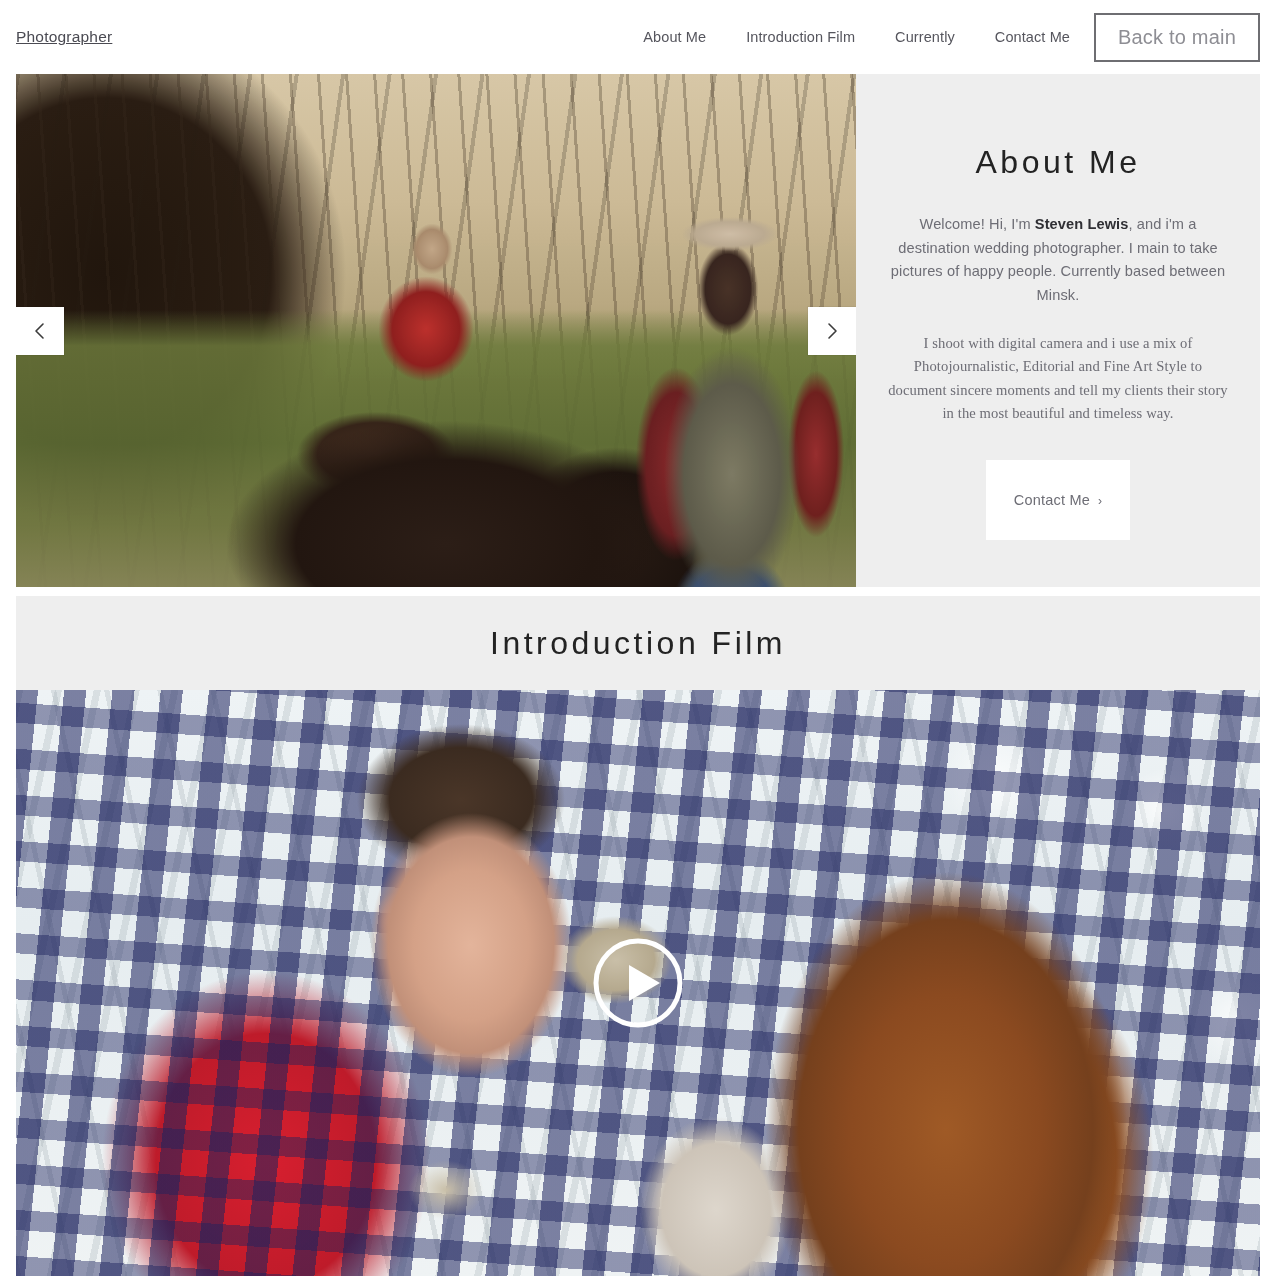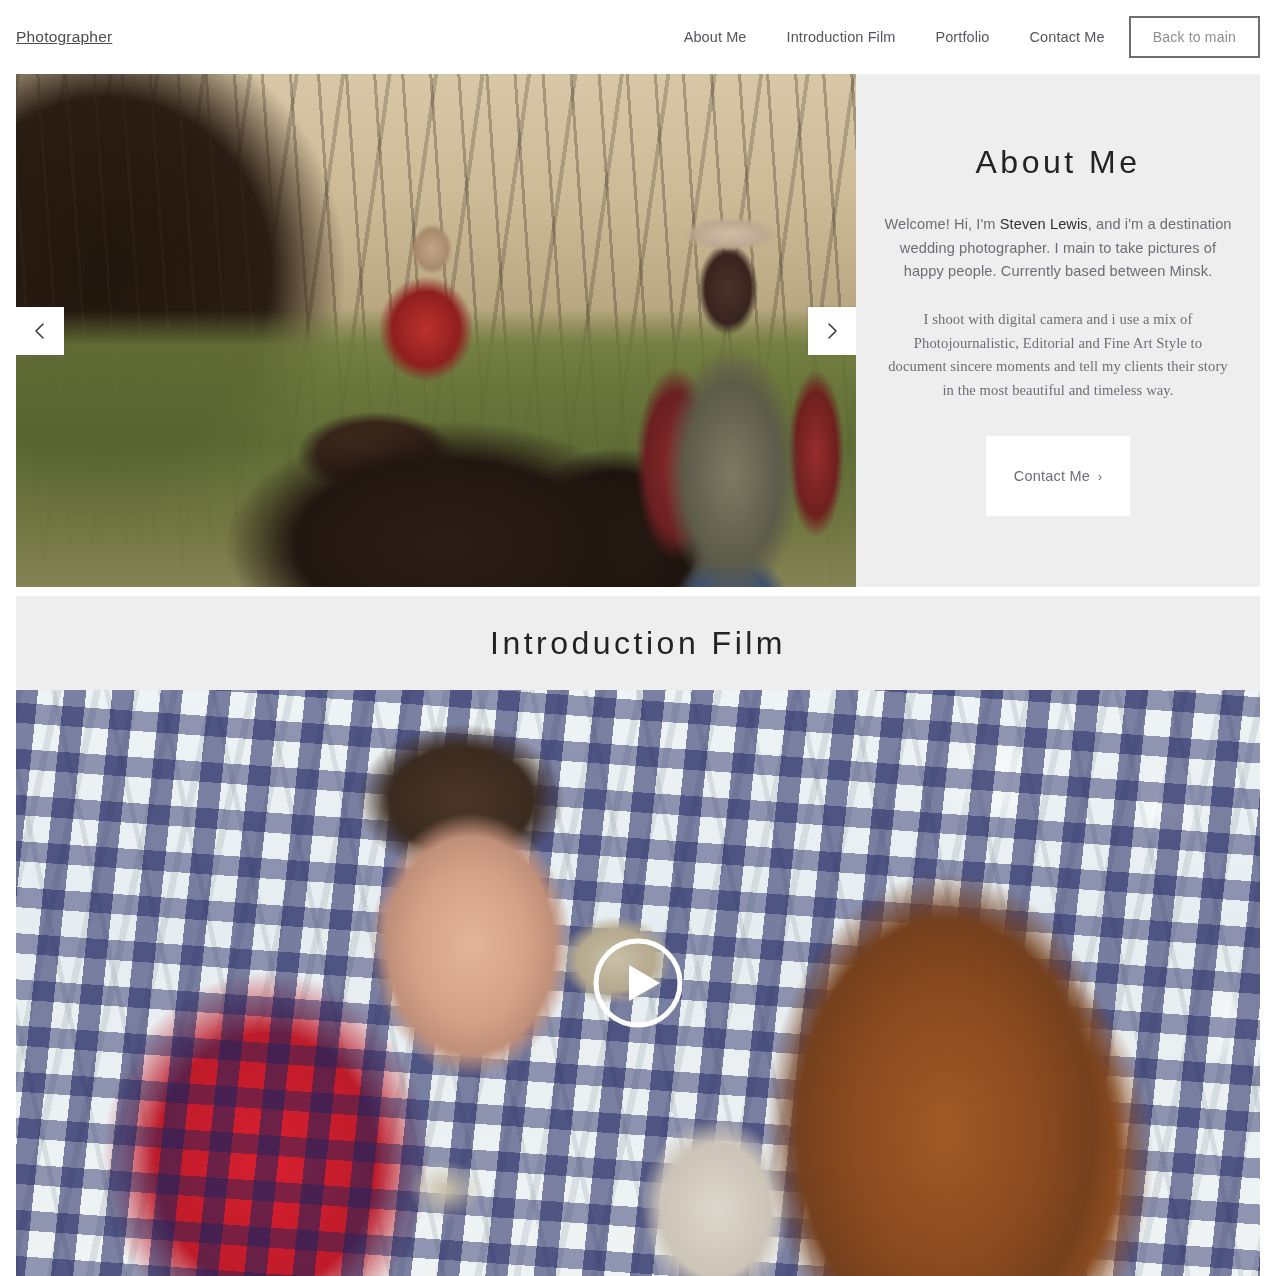--- a/index.html
+++ b/index.html
@@ -41,21 +41,21 @@
     text-decoration: none;
     padding: 0 20px;
     white-space: nowrap;
     letter-spacing: 0.1px;
   }
   .nav-link:last-of-type { padding-right: 24px; }
   .btn-back {
     border: 2px solid #6e6e72;
     background: #ffffff;
     color: #8e8e94;
-    font-size: 14px;
+    font-size: 20px;
     font-family: "Liberation Sans", sans-serif;
     padding: 11px 22px;
     letter-spacing: 0.2px;
     white-space: nowrap;
     cursor: pointer;
   }
 
   
   .hero-row {
     position: relative;
@@ -147,21 +147,21 @@
     letter-spacing: 3.5px;
     margin-bottom: 32px;
   }
   .about-p {
     font-size: 14.6px;
     line-height: 1.62;
     color: #6d6d75;
     letter-spacing: 0.1px;
   }
   .about-p + .about-p { margin-top: 24px; font-family: Liberation Serif, serif; }
-  .about-p b { color: #2f2f34; font-weight: 400; }
+  .about-p b { color: #2f2f34; font-weight: 700; }
   .btn-contact {
     display: inline-block;
     margin-top: 34px;
     background: #ffffff;
     border: none;
     color: #6d6d75;
     font-size: 14.5px;
     font-family: "Liberation Sans", sans-serif;
     padding: 32px 28px;
     letter-spacing: 0.2px;
@@ -248,21 +248,21 @@
 </style>
 </head>
 <body>
 
 <div class="navbar">
   <a class="brand" href="#">Photographer</a>
 
   <div class="nav-right">
     <a class="nav-link" href="#">About Me</a>
     <a class="nav-link" href="#">Introduction Film</a>
-    <a class="nav-link" href="#">Portfolio</a>
+    <a class="nav-link" href="#">Currently</a>
     <a class="nav-link" href="#">Contact Me</a>
     <button class="btn-back">Back to main</button>
   </div>
 </div>
 
 <div class="hero-row">
 
   <div class="hero-slider">
     <div class="photo-horse"></div>
 

